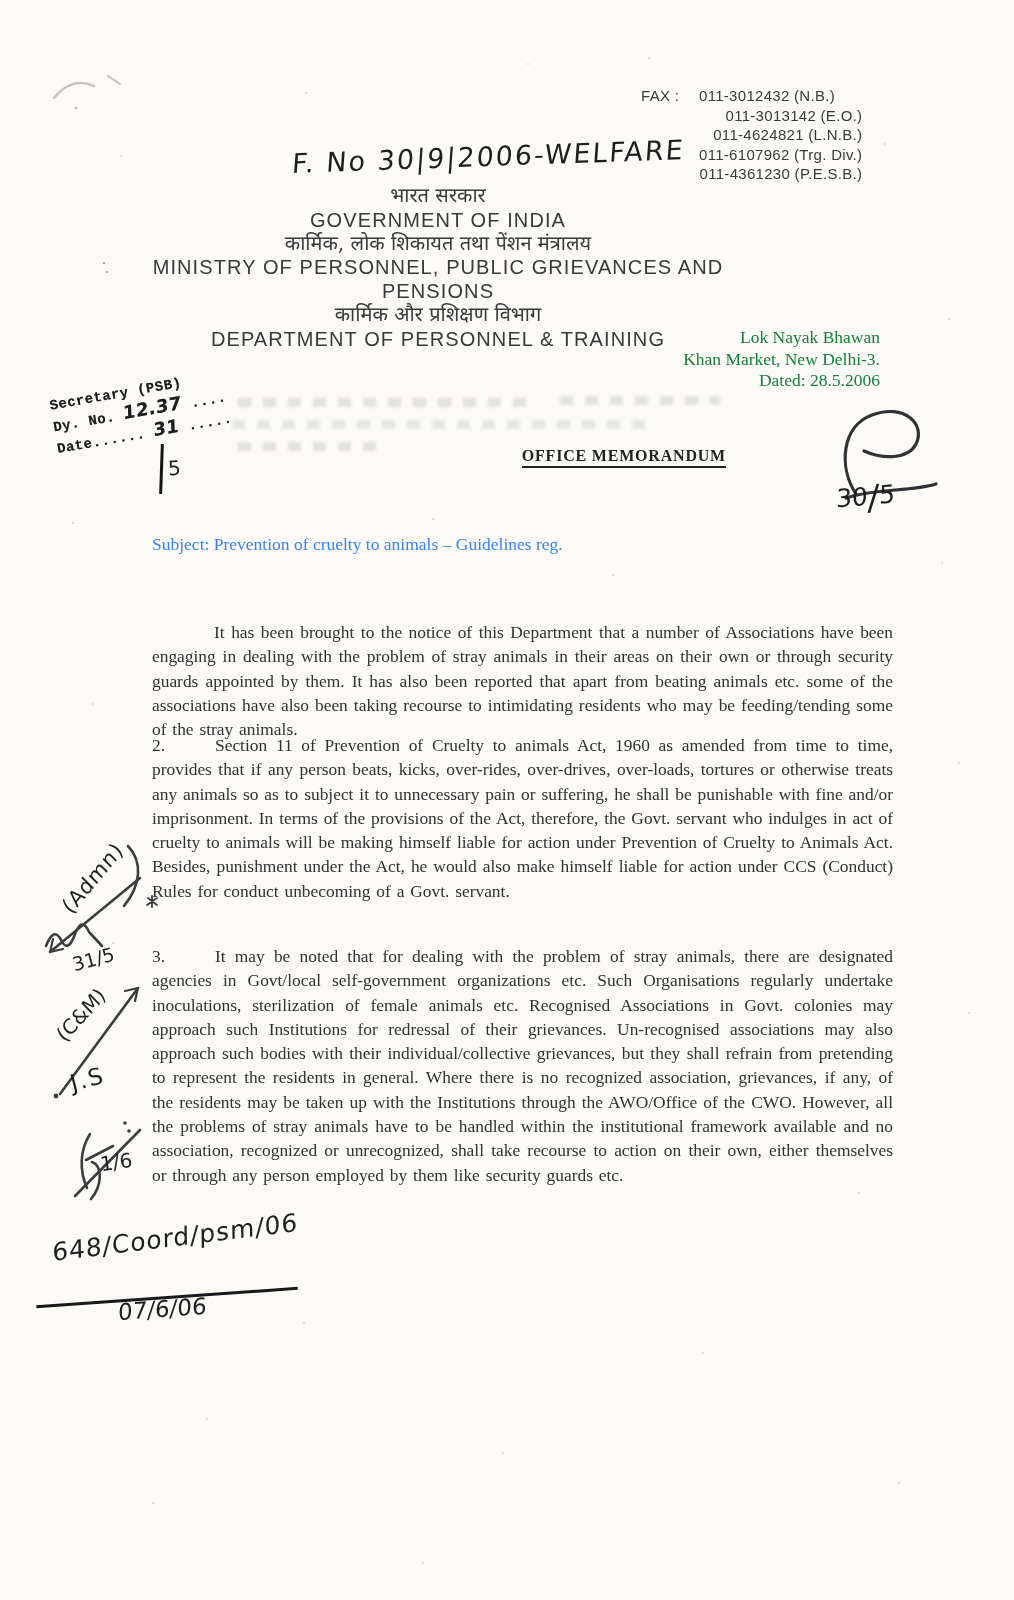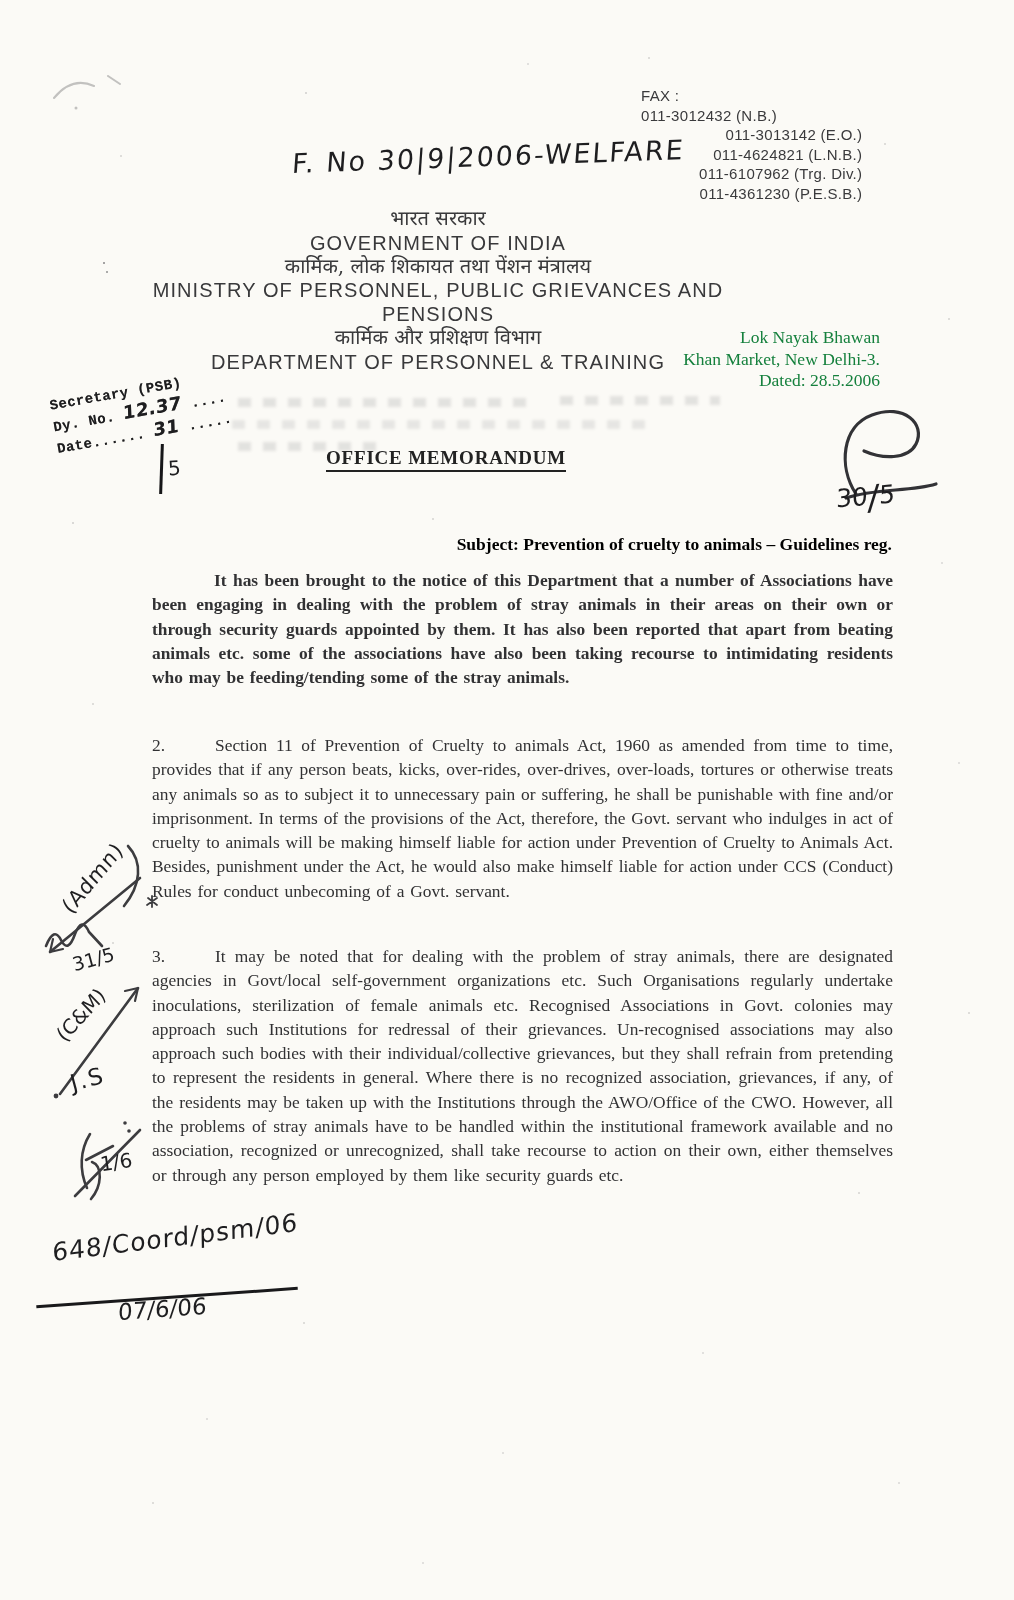--- a/index.html
+++ b/index.html
@@ -10,65 +10,65 @@
     font-family:"Liberation Serif", serif; color:#323234;
   }
   .abs { position:absolute; }
 
   
   .fax {
     left:641px; top:86px; white-space:nowrap;
     font-family:"Liberation Sans", sans-serif;
     font-size:15px; line-height:19.5px; color:#3a3a3c; letter-spacing:.3px;
   }
-  .fax-row { display:flex;flex-direction:column; }
+  .fax-row { display:flex; }
   .fax-label { width:58px; }
   .fax-indent { padding-left:58px;text-align:right; }
 
   
   .hand {
     font-family:"DejaVu Sans", sans-serif; color:#1e1e20;
   }
   .fileno {
     left:292px; top:141px; font-size:27px; letter-spacing:2px; white-space:nowrap;
     transform:rotate(-2deg) skewX(-6deg);
   }
 
   
-  .header { left:130px; top:184px; width:616px; text-align:center; color:#39393b;margin-top:23px; }
+  .header { left:130px; top:184px; width:616px; text-align:center; color:#39393b; }
   .h-hi { font-family:"DejaVu Serif","Liberation Serif",serif; font-size:20px; line-height:23.5px; }
   .h-en { font-family:"Liberation Sans", sans-serif; font-size:20px; line-height:24px; letter-spacing:1.1px; }
   .h-city { letter-spacing:3px; }
 
   .address { right:134px; top:327px; text-align:right; font-size:17.5px; line-height:21.5px; color:#15803d; }
 
   
   .stamp {
     left:48px; top:396px; transform:rotate(-10deg); transform-origin:left top;
     font-family:"Liberation Mono", monospace; font-weight:bold; font-size:14px;
     line-height:20px; letter-spacing:.5px; color:#1d1d1f; white-space:nowrap;
     text-shadow:0 0 .6px rgba(0,0,0,.55);
   }
   .stamp .hand { font-size:18px; display:inline-block; transform:skewX(-8deg); }
   .stamp-vline { left:160px; top:444px; width:2.5px; height:50px; background:#161618; transform:rotate(2deg); }
   .stamp-five { left:168px; top:456px; font-size:20px; transform:rotate(-4deg); }
 
   
-  .memo-title { left:326px; top:447px; width:400px; text-align:left;
-    font-size:19px; font-weight:bold; letter-spacing:.8px; color:#222; }
+  .memo-title { left:326px; top:447px; width:400px; text-align:right;
+    font-size:16px; font-weight:bold; letter-spacing:.8px; color:#222; }
   .memo-title .ul { border-bottom:2px solid #222; padding-bottom:2px; }
-  .subject { left:152px; top:534px; width:740px; text-align:right;
-    font-weight:bold; font-size:17.5px; color:#000000; }
+  .subject { left:152px; top:534px; width:740px; text-align:left;
+    font-weight:normal; font-size:17.5px; color:#3b82f6; }
 
   
   .body-par {
     position:absolute; left:152px; width:741px; text-align:justify;
     font-size:17.4px; line-height:24.3px; word-spacing:1.5px; color:#313133;
   }
-  #p1 { top:568px; text-indent:62px;font-weight:bold; }
+  #p1 { top:620px; text-indent:62px; }
   #p2 { top:733px; text-indent:63px; }
   #p3 { top:944px; text-indent:63px; }
   .pnum { position:absolute; left:0; top:0; text-indent:0; }
 
   
   .sign-date { left:836px; top:478px; font-size:25px; transform:rotate(-5deg) skewX(-6deg); white-space:nowrap; }
   .tallslash { font-size:34px; vertical-align:-5px; }
 
   .mnote { position:absolute; white-space:nowrap; }
   #m-admn { left:66px; top:898px; font-size:21px; letter-spacing:1px;

